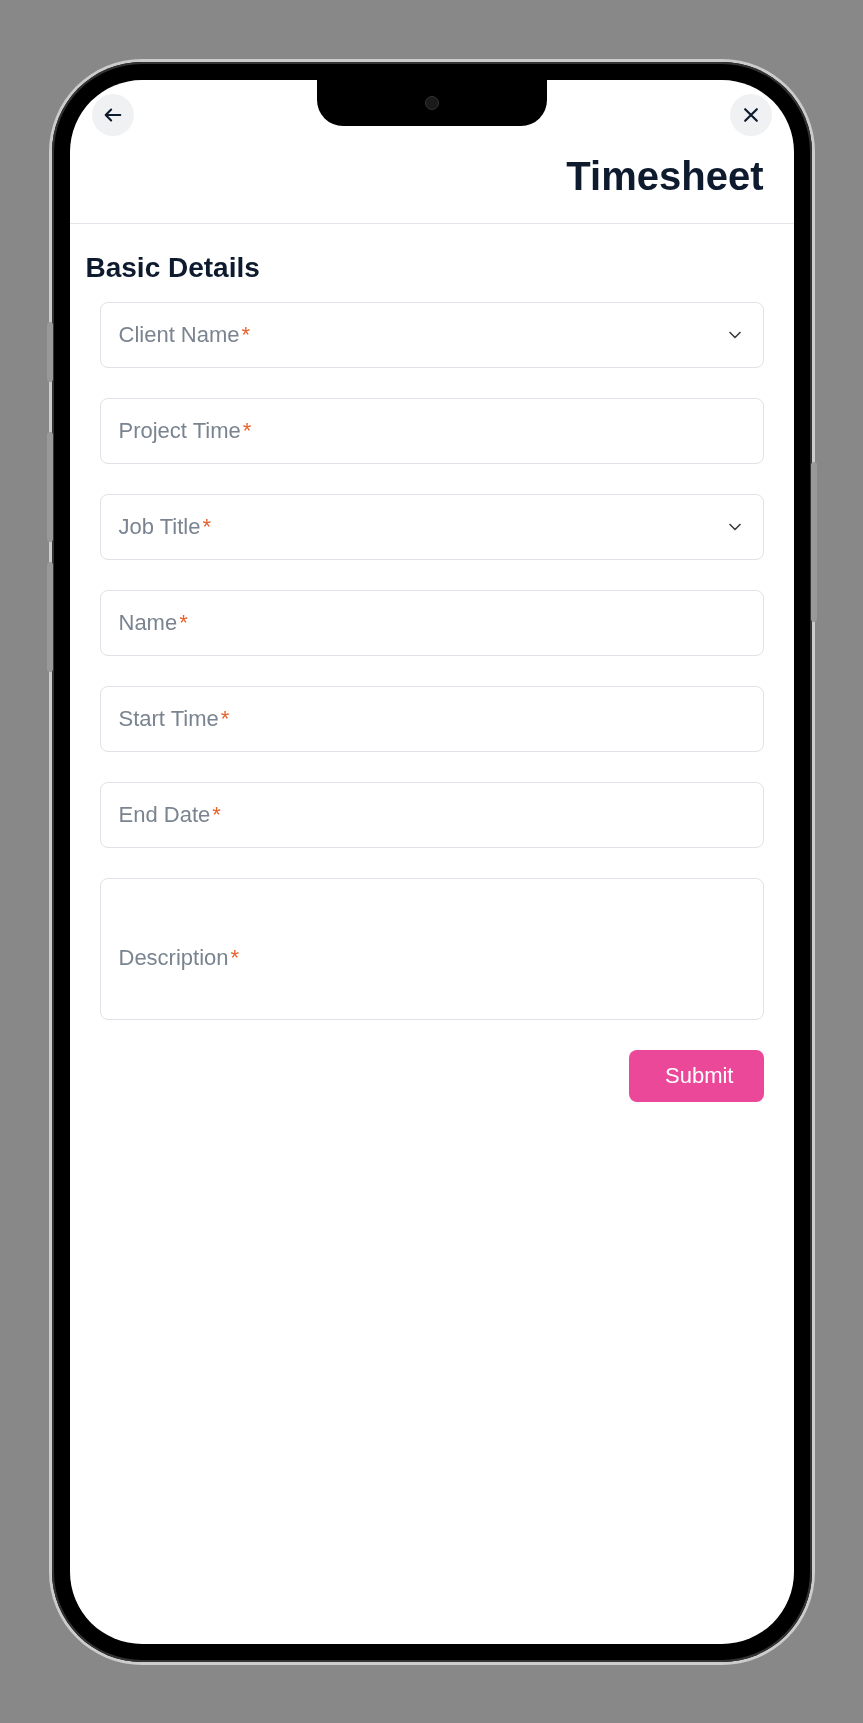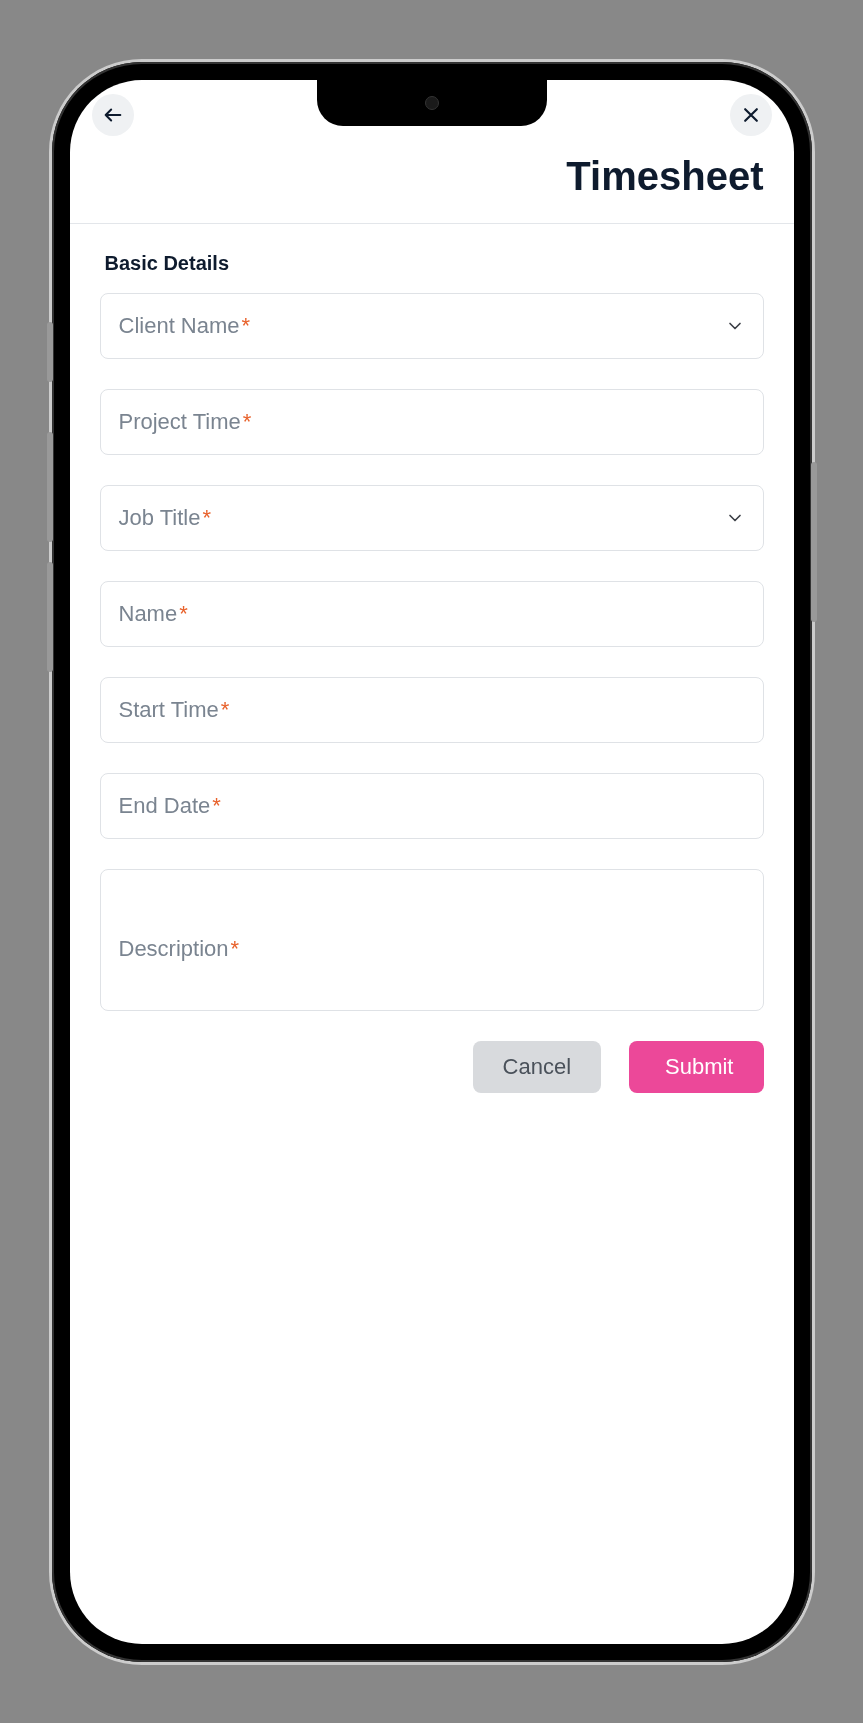--- a/index.html
+++ b/index.html
@@ -115,22 +115,22 @@
     }
     .page-title {
       padding: 8px 30px 24px;
       font-size: 40px;
       font-weight: 800;
       color: #0e1b2e;
       border-bottom: 1px solid #e3e6ea;
       text-align: right;
     }
     .section-title {
-      padding: 28px 35px 18px;
-      font-size: 20px;
+      padding: 28px 16px 18px;
+      font-size: 28px;
       font-weight: 700;
       color: #0e1b2e;
     }
     .form-fields {
       padding: 0 30px;
       display: flex;
       flex-direction: column;
       gap: 30px;
     }
     .field {
@@ -262,18 +262,17 @@
       <div class="field textarea">
         <span class="field-label">
           <span>Description</span>
             <span class="req">*</span>
         </span>
       </div>
 
     </div>
 
     <div class="button-row">
-      <button class="btn btn-cancel">Cancel</button>
       <button class="btn btn-submit">Submit</button>
     </div>
 
   </div>
 </div>
 
 </body></html>

